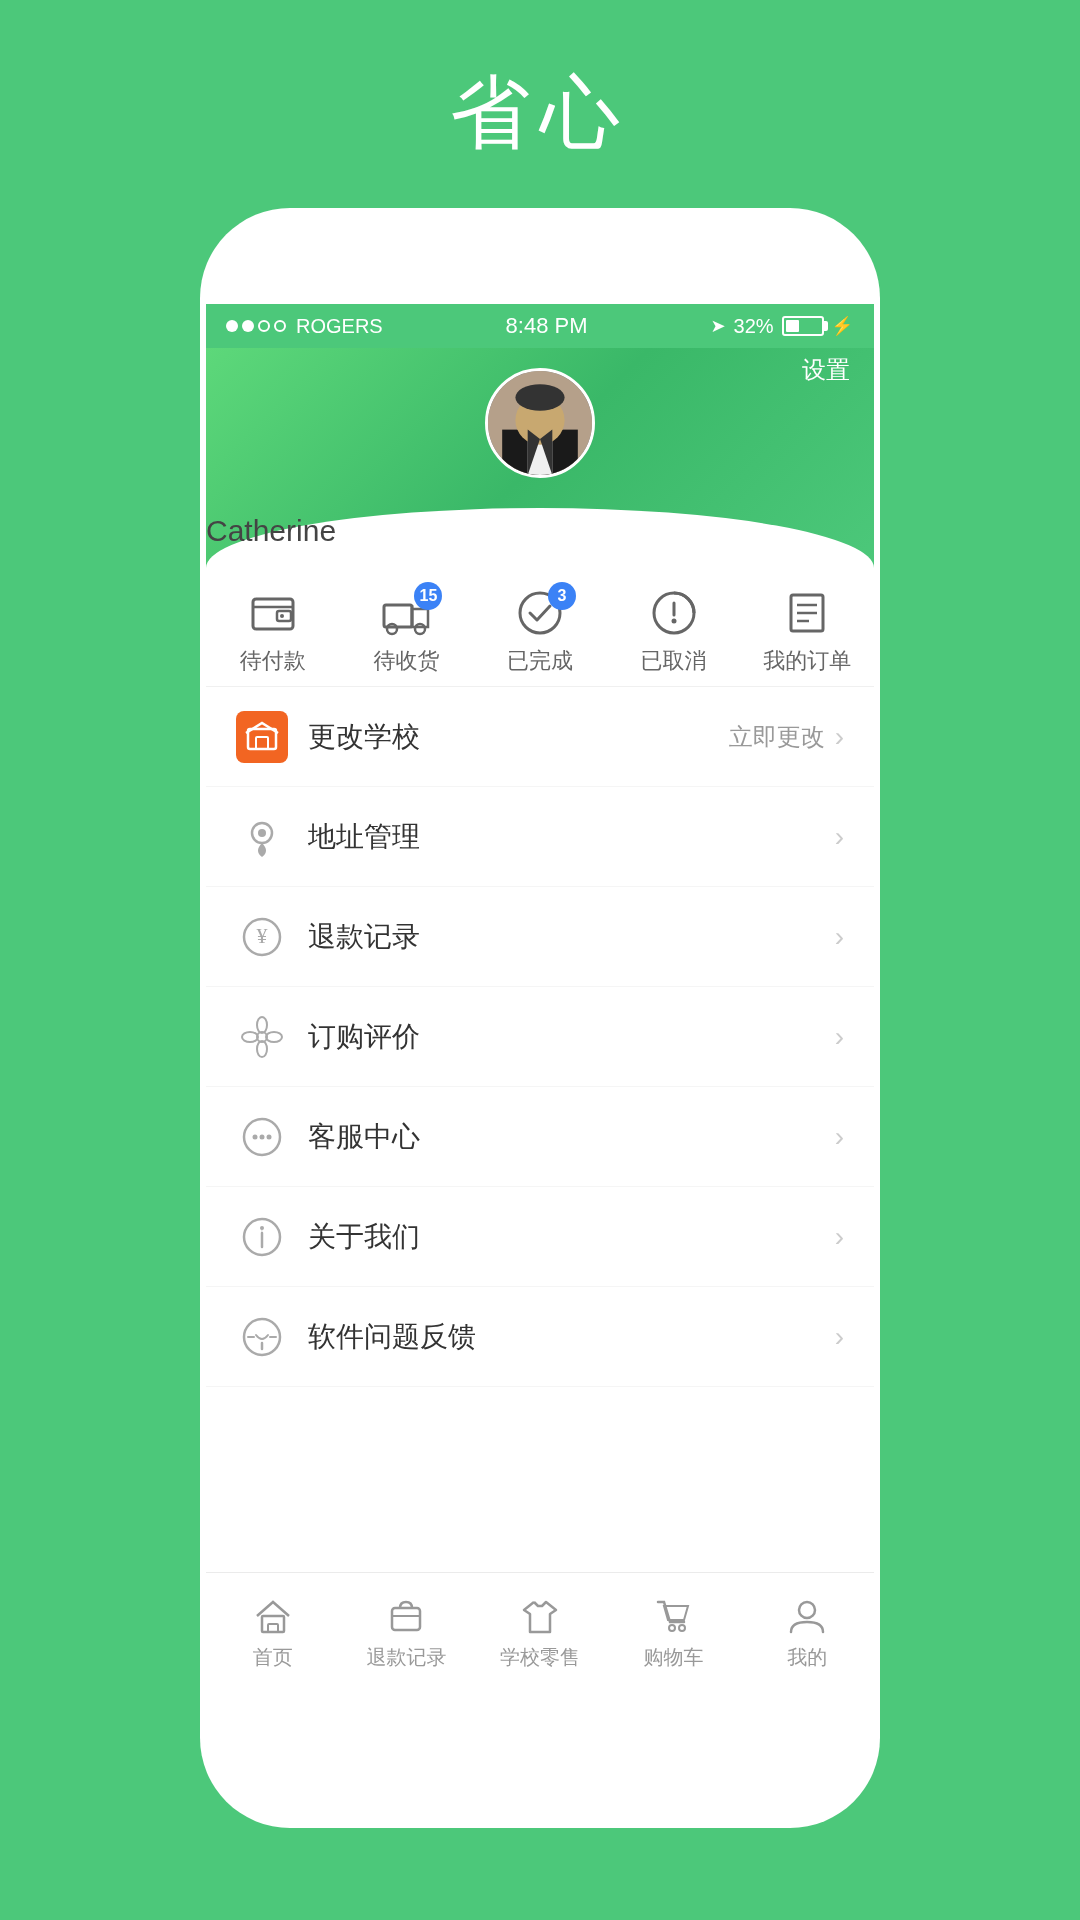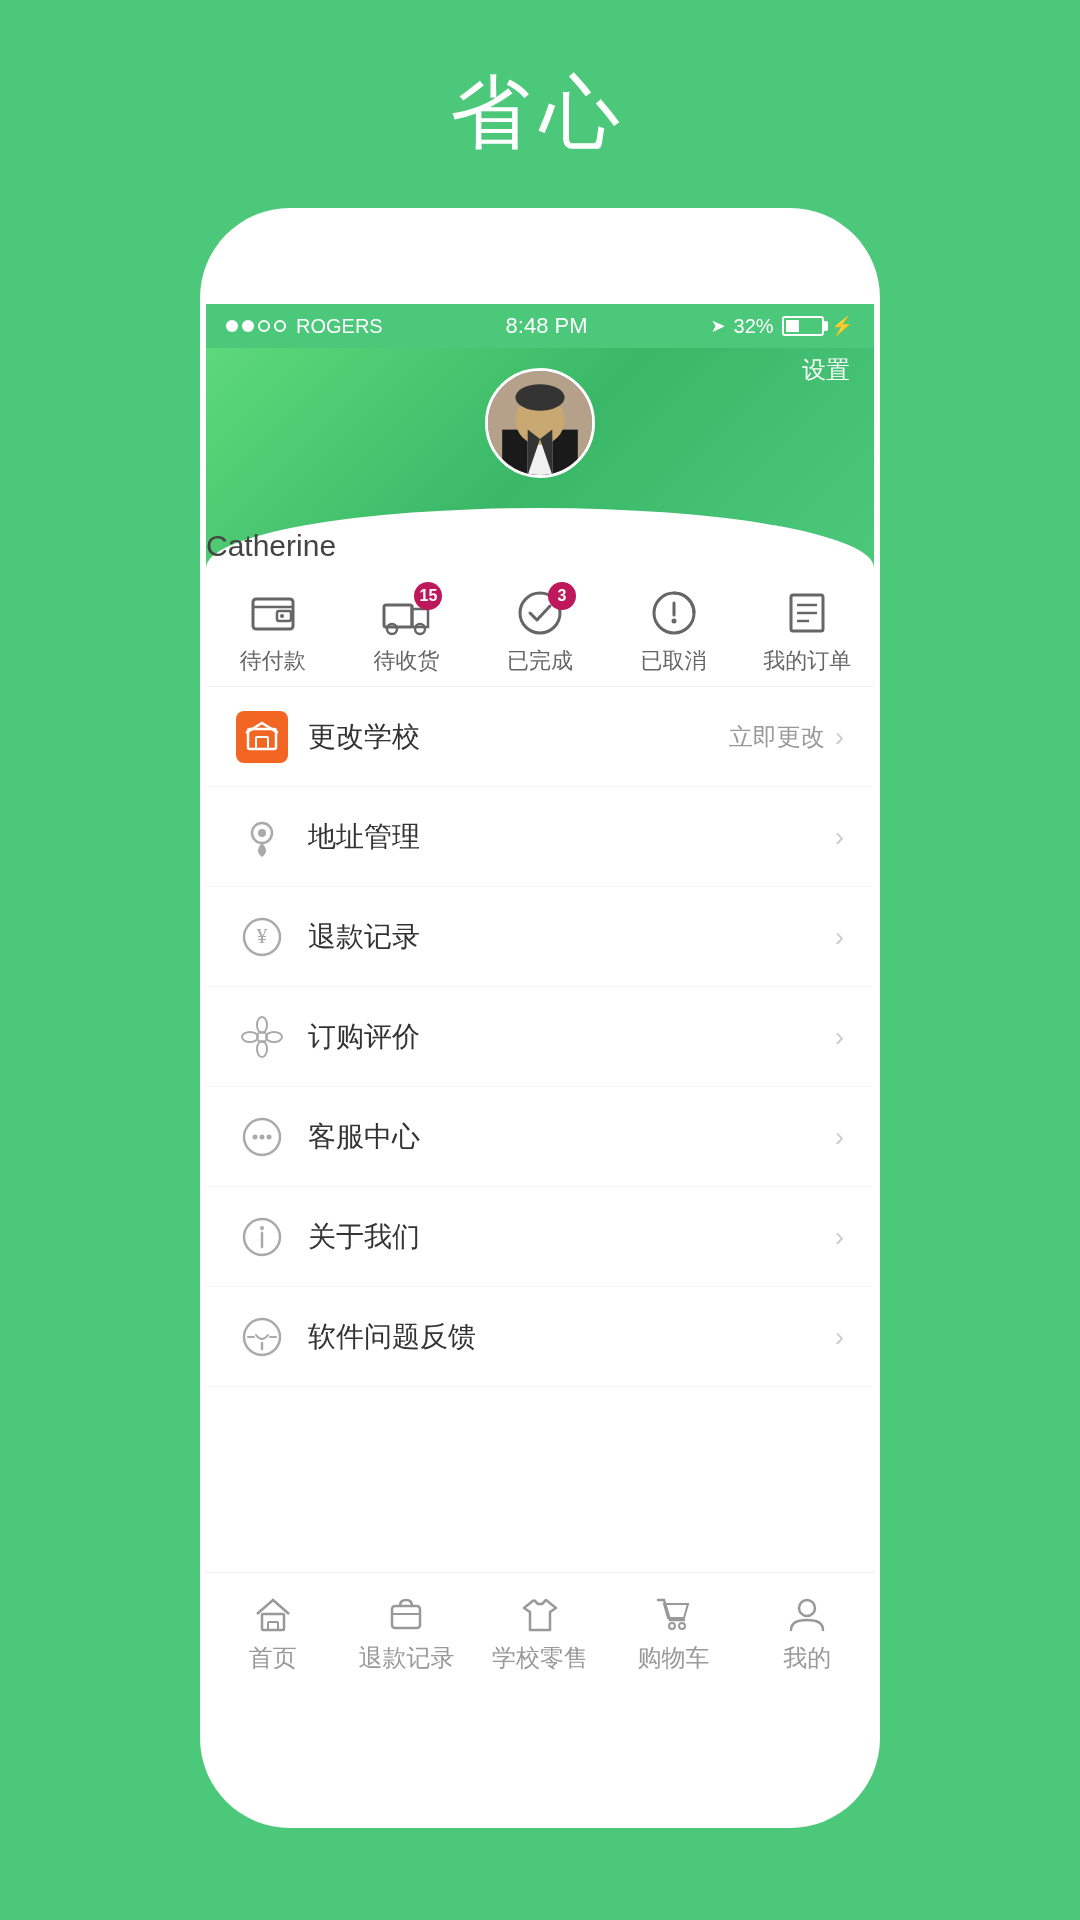--- a/index.html
+++ b/index.html
@@ -229,21 +229,21 @@
       bottom: 0;
       left: 0;
       right: 0;
       height: 60px;
       background: white;
       border-radius: 50% 50% 0 0 / 60px 60px 0 0;
     }
 
     .user-name {
       position: absolute;
-      bottom: 5px;
+      bottom: 20px;
       font-size: 30px;
       color: #444;
       font-weight: 400;
     }
 
     
     .orders-section {
       background: white;
       padding: 20px 0 10px;
       display: flex;
@@ -266,21 +266,21 @@
       height: 50px;
       display: flex;
       align-items: center;
       justify-content: center;
     }
 
     .badge {
       position: absolute;
       top: -6px;
       right: -6px;
-      background: #be185d;
+      background: #3b82f6;
       color: white;
       font-size: 16px;
       width: 28px;
       height: 28px;
       border-radius: 50%;
       display: flex;
       align-items: center;
       justify-content: center;
       font-weight: bold;
     }
@@ -367,21 +367,21 @@
       width: 44px;
       height: 44px;
       display: flex;
       align-items: center;
       justify-content: center;
       font-size: 36px;
       color: #999;
     }
 
     .nav-label {
-      font-size: 24px;
+      font-size: 20px;
       color: #999;
     }
   </style>
 </head>
 <body>
 
 <div class="app-title">省心</div>
 
 <div class="phone-frame">
 

